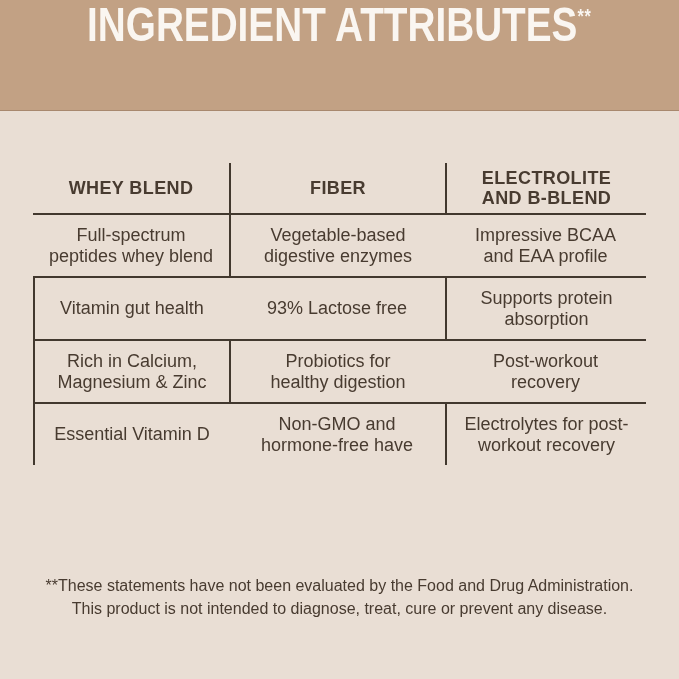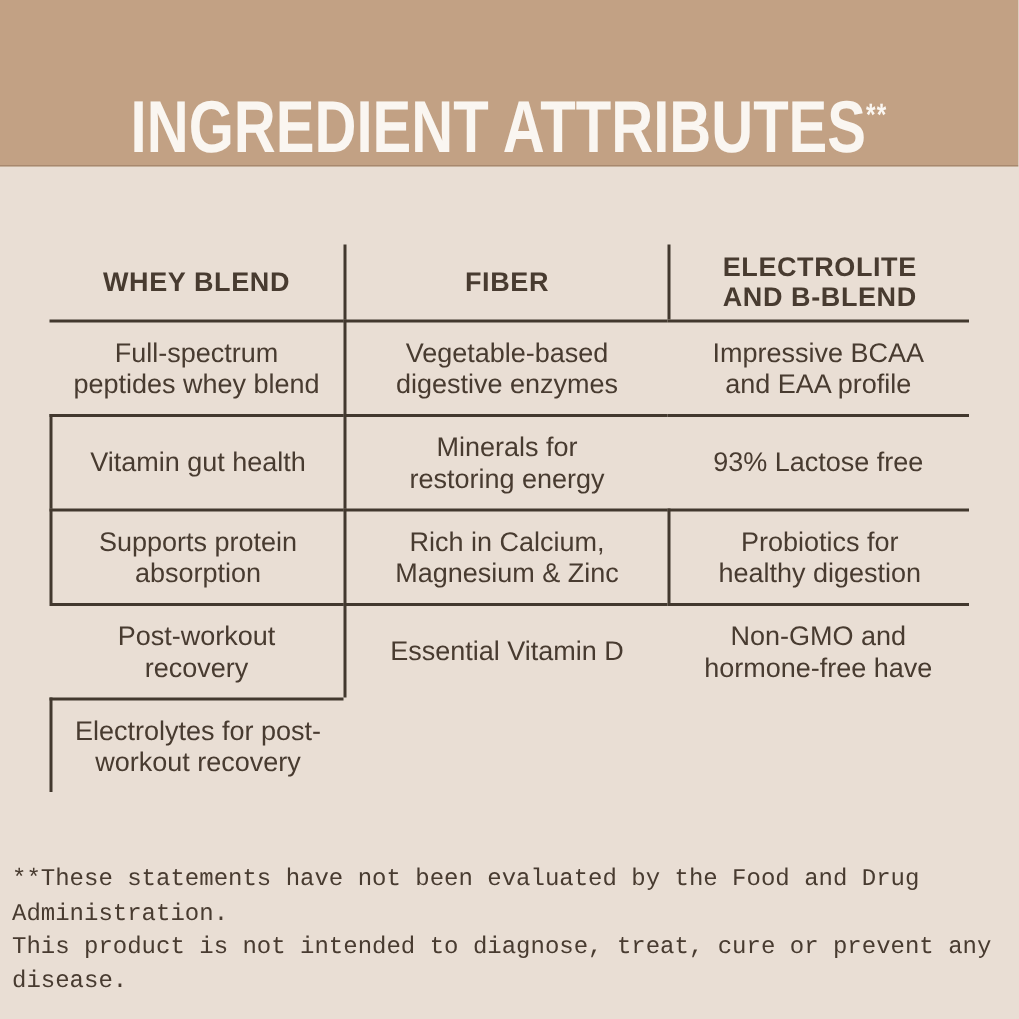--- a/index.html
+++ b/index.html
@@ -13,21 +13,21 @@
   html, body {
     width: 679px; height: 679px;
     overflow: hidden;
     background: var(--page-bg);
     font-family: "Liberation Sans", "DejaVu Sans", sans-serif;
     color: var(--text);
   }
   .banner {
     width: 100%; height: 111px;
     background: var(--banner-bg);
-    display: flex; align-items: flex-end; justify-content: center;
+    display: flex; align-items: flex-start; justify-content: center;
     border-bottom: 1px solid rgba(90,64,43,0.25);
   }
   .banner h1 {
     font-size: 49px;
     font-weight: 700;
     letter-spacing: 0px;
     color: var(--title-color);
     white-space: nowrap;
     transform: scaleX(0.79);
     transform-origin: center center;
@@ -58,25 +58,25 @@
     letter-spacing: 0.4px;
     line-height: 1.12;
   }
   .cell.body { font-size: 18px; }
   .cell.col2, .cell.col3 { border-left: 2px solid var(--line); }
   .cell.rowline { border-top: 2px solid var(--line); }
   .disclaimer {
     margin-top: 47px;
     width: 100%;
     padding: 0 8px;
+    text-align: center;
     font-size: 16px;
     line-height: 1.42;
     white-space: pre-line;
     color: var(--text);
-    font-family: Liberation Mono, monospace;
   }
 </style>
 </head>
 <body>
 
 <header class="banner">
   <h1><span>INGREDIENT ATTRIBUTES</span><sup>**</sup></h1>
 </header>
 
 <section class="attr-table">
@@ -86,22 +86,20 @@
 AND B-BLEND</div>
 
   <div class="cell body col1 rowline">Full-spectrum
 peptides whey blend</div>
   <div class="cell body col2 rowline">Vegetable-based
 digestive enzymes</div>
 
   <div class="cell body col1 rowline">Impressive BCAA
 and EAA profile</div>
   <div class="cell body col2 rowline">Vitamin gut health</div>
-  <div class="cell body col3 rowline">Minerals for
-restoring energy</div>
 
   <div class="cell body col1 rowline">93% Lactose free</div>
   <div class="cell body col2 rowline">Supports protein
 absorption</div>
   <div class="cell body col3 rowline">Rich in Calcium,
 Magnesium &amp; Zinc</div>
 
   <div class="cell body col2 rowline">Probiotics for
 healthy digestion</div>
   <div class="cell body col1 rowline">Post-workout

